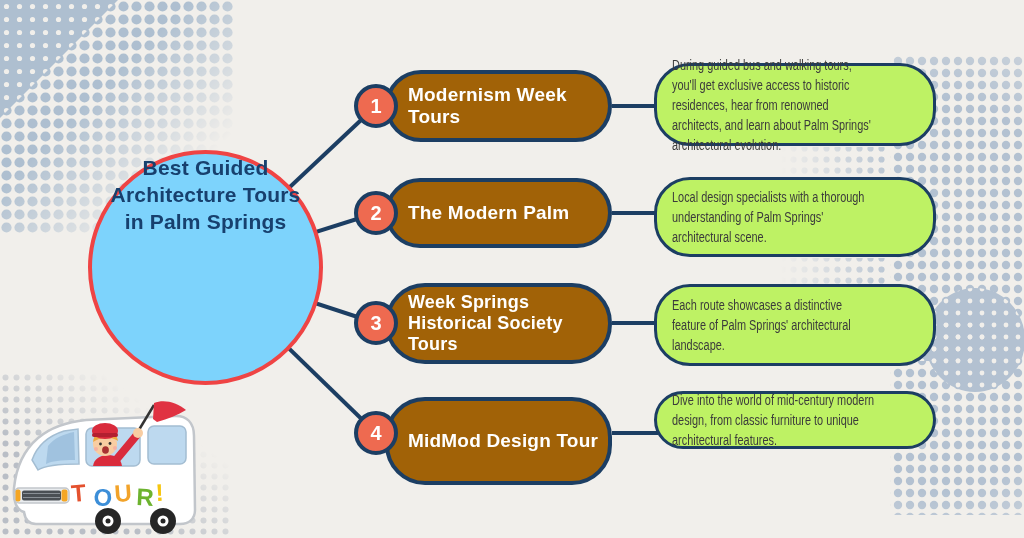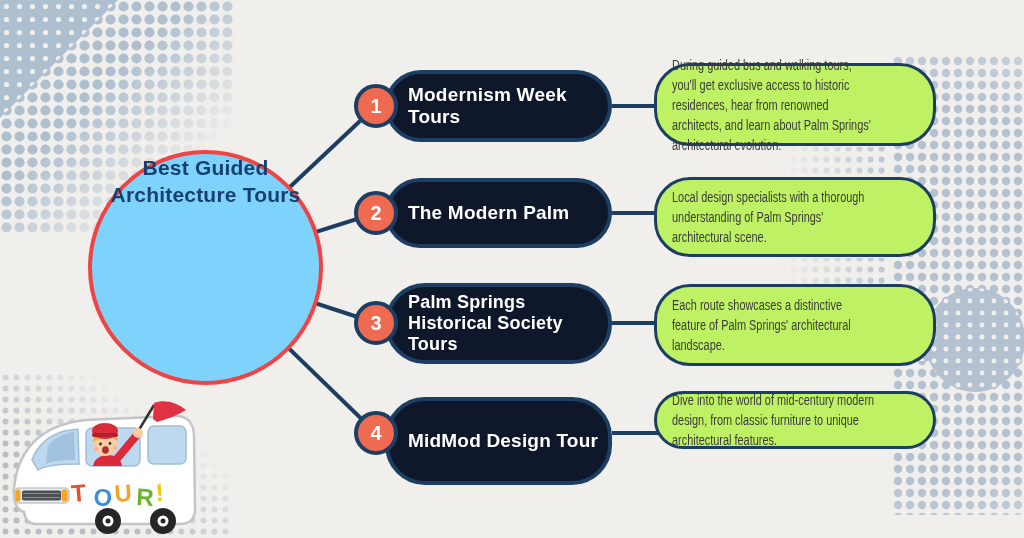--- a/index.html
+++ b/index.html
@@ -15,21 +15,21 @@
     box-sizing:border-box; background:#7dd3fc;
     border:4px solid #ef4444; border-radius:50%;
     display:flex; flex-direction:column; align-items:center; justify-content:flex-start;
     text-align:center; z-index:2;
   }
   .hub .t{font-size:21px; line-height:27px; font-weight:bold; color:#17406e;
     letter-spacing:.2px; white-space:nowrap;}
   
   .pill{
     position:absolute; left:385px; width:227px; box-sizing:border-box;
-    background:#0f172a; border:4px solid #1c3e63; border-radius:40px;
+    background:#a16207; border:4px solid #1c3e63; border-radius:40px;
     display:flex; flex-direction:column; justify-content:center;
     padding-left:19px; color:#ffffff; font-weight:bold; z-index:2;
   }
   .pill .ln{font-size:19px; line-height:22px; letter-spacing:.2px; white-space:nowrap;}
   #pill-3 .ln{font-size:18px; line-height:21px;}
   #pill-1{top:70px;  height:72px;}
   #pill-2{top:178px; height:70px;}
   #pill-3{top:283px; height:81px;}
   #pill-4{top:397px; height:88px;}
   
@@ -153,20 +153,21 @@
       <path d="M612,106 L658,106"></path>
       <path d="M612,213 L658,213"></path>
       <path d="M612,323 L658,323"></path>
       <path d="M612,433 L658,433"></path>
     </g>
   </svg>
 
   <div class="hub">
     <div class="t">Best Guided</div>
     <div class="t">Architecture Tours</div>
+    <div class="t">in Palm Springs</div>
   </div>
 
   <div class="pill" id="pill-1">
     <div class="ln">Modernism Week</div>
     <div class="ln">Tours</div>
   </div>
   <div class="badge" id="badge-1">
     <span>1</span>
   </div>
   <div class="card" id="card-1">
@@ -177,21 +178,21 @@
     <div class="ln">The Modern Palm</div>
   </div>
   <div class="badge" id="badge-2">
     <span>2</span>
   </div>
   <div class="card" id="card-2">
     <p>Local design specialists with a thorough understanding of Palm Springs' architectural scene.</p>
   </div>
 
   <div class="pill" id="pill-3">
-    <div class="ln">Palm Springs</div>
+    <div class="ln">Week Springs</div>
     <div class="ln">Historical Society</div>
     <div class="ln">Tours</div>
   </div>
   <div class="badge" id="badge-3">
     <span>3</span>
   </div>
   <div class="card" id="card-3">
     <p>Each route showcases a distinctive feature of Palm Springs' architectural landscape.</p>
   </div>
 

